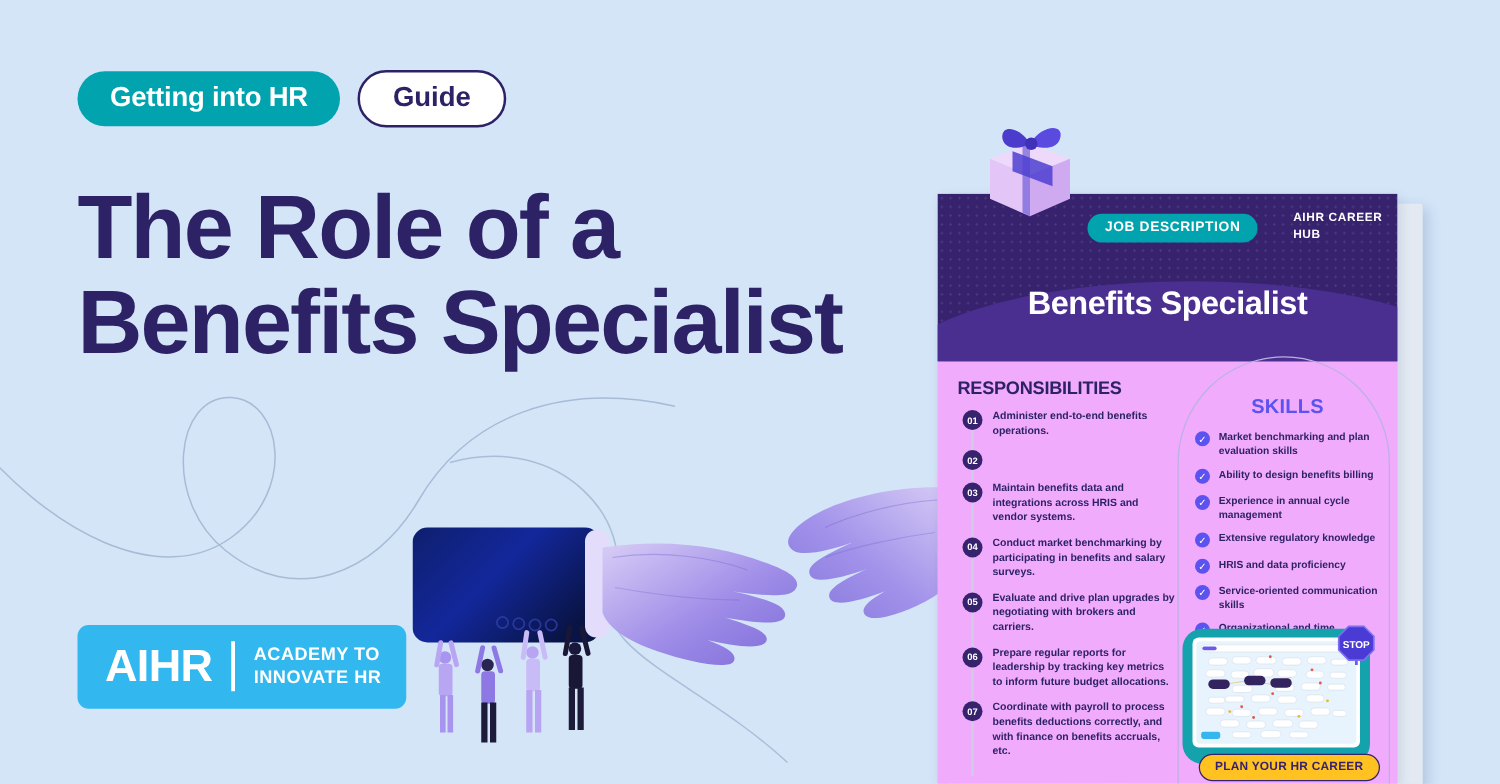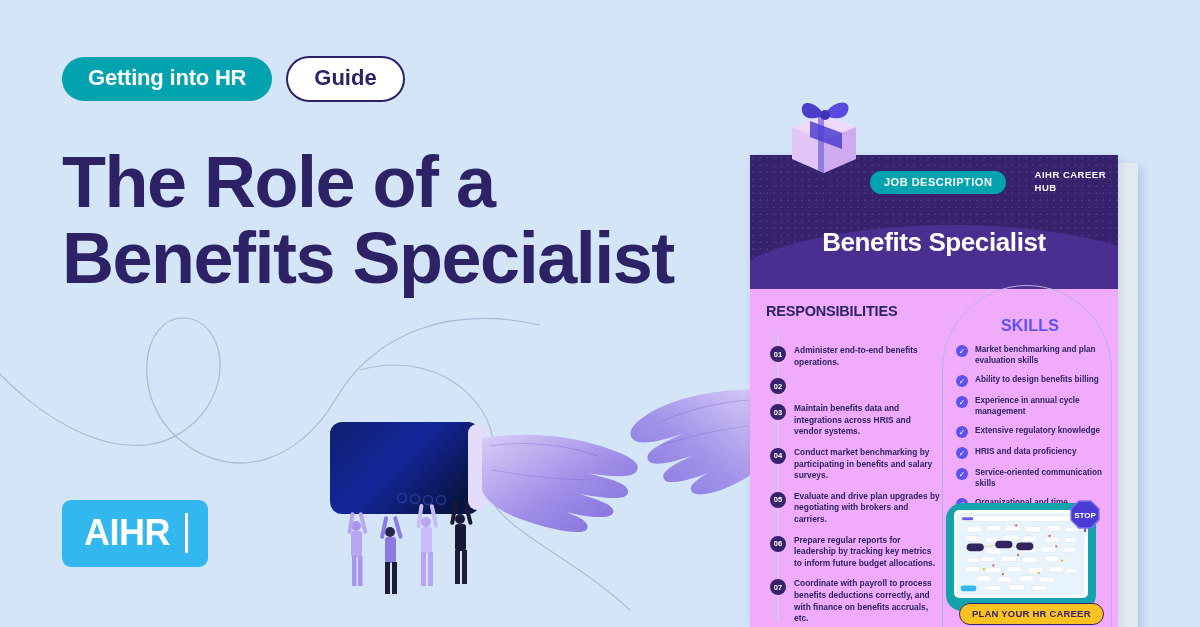--- a/index.html
+++ b/index.html
@@ -98,21 +98,21 @@
     position:absolute; left:0; right:0; top:72px; z-index:4;
     text-align:center; color:#ffffff;
     font-size:26px; font-weight:bold; letter-spacing:-0.4px;
   }
 
   .doc-body { position:relative; display:flex; padding:14px 0 0 0; height:338px; }
 
   .resp-col { width:196px; padding:0 6px 0 16px; position:relative; }
   .resp-head {
     color:#2e2266; font-size:14.5px; font-weight:bold; letter-spacing:-0.2px;
-    margin-bottom:26px;
+    margin-bottom:8px;
   }
   .resp-line {
     position:absolute; left:27px; top:32px; bottom:6px; width:1.5px; background:#cfcbe4;
   }
   .resp-item { display:flex; gap:8px; margin-bottom:9px; position:relative; z-index:2; }
   .resp-num {
     flex:0 0 auto; width:16px; height:16px; border-radius:50%;
     background:#37226e; color:#ffffff;
     font-size:7.5px; font-weight:bold;
     display:flex; align-items:center; justify-content:center;
@@ -180,20 +180,24 @@
 
   <h1 class="headline">
     <span>The Role of a</span>
     <span class="l2">Benefits Specialist</span>
   </h1>
 </div>
 
 <div class="logo">
   <span class="logo-mark">AIHR</span>
   <span class="logo-div"></span>
+  <span class="logo-sub">
+    <span>ACADEMY TO</span><br>
+    <span>INNOVATE HR</span>
+  </span>
 </div>
 
 <svg class="collage" viewBox="0 0 520 270">
   <defs>
     <linearGradient id="skinL" x1="0" y1="0" x2="1" y2="1">
       <stop offset="0%" stop-color="#d8cdf6"></stop>
         <stop offset="55%" stop-color="#9f8de8"></stop>
         <stop offset="100%" stop-color="#7c6ad8"></stop>
     </linearGradient>
     <linearGradient id="skinR" x1="1" y1="0" x2="0" y2="1">

